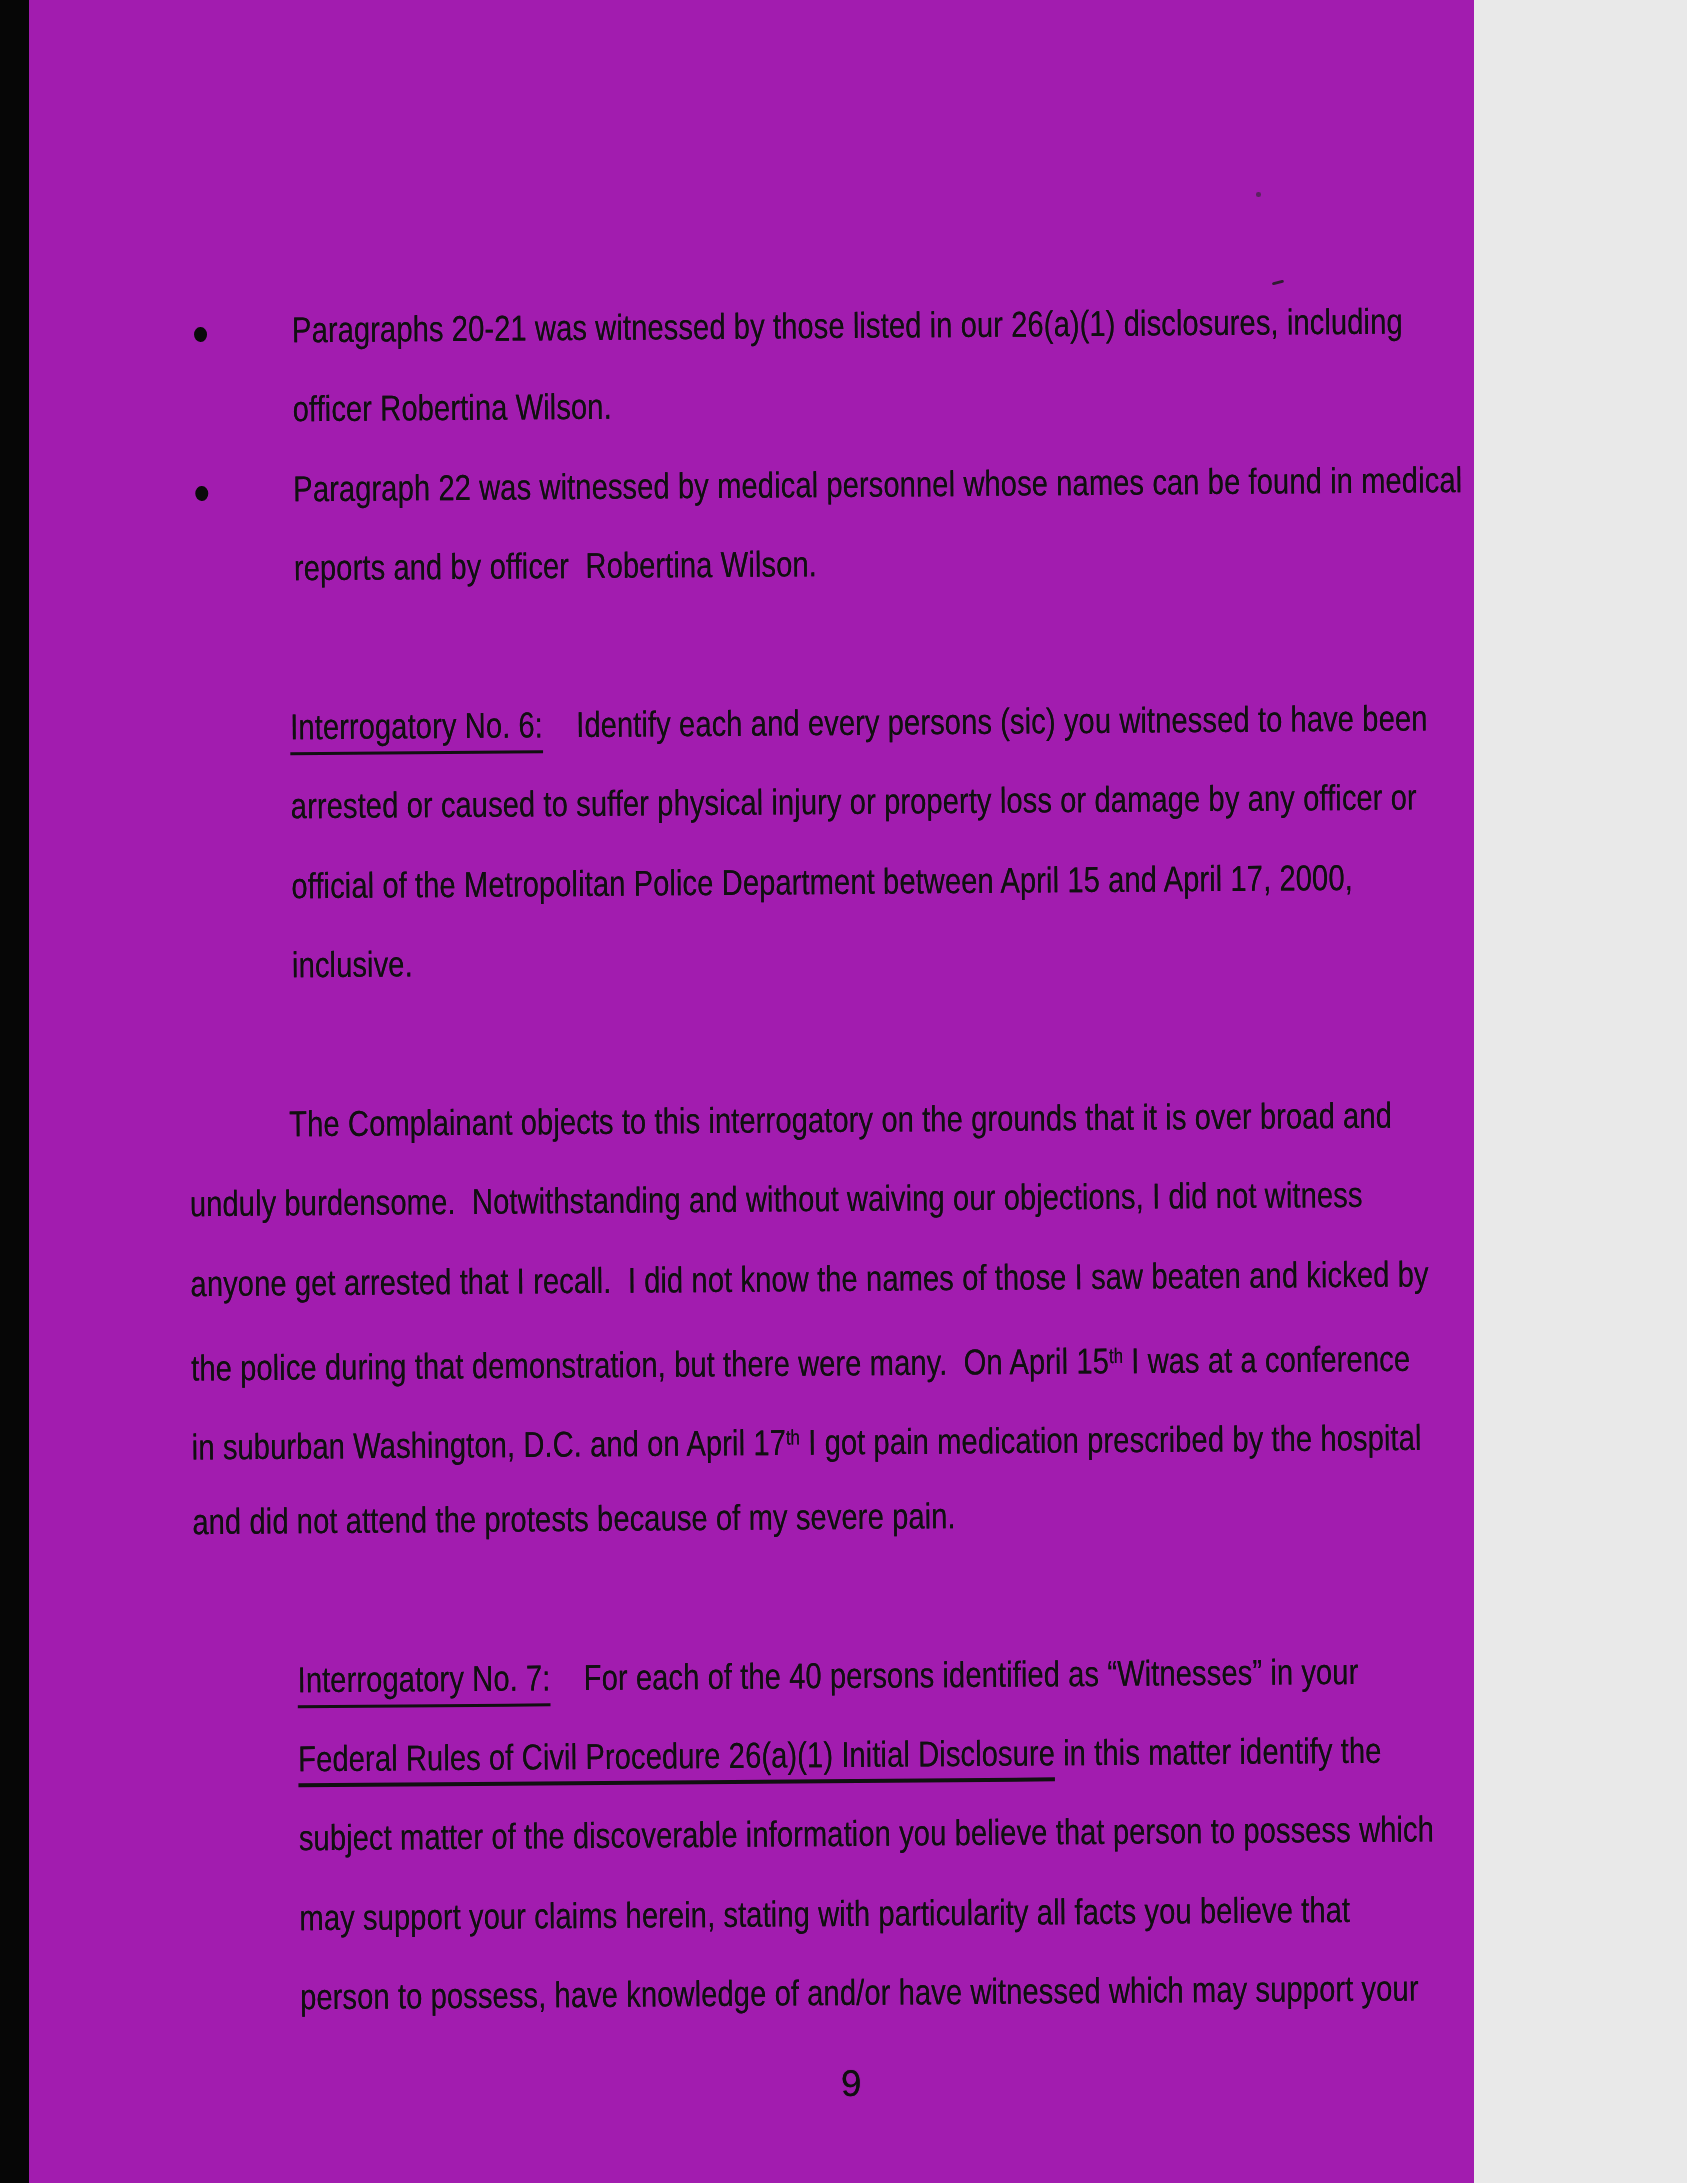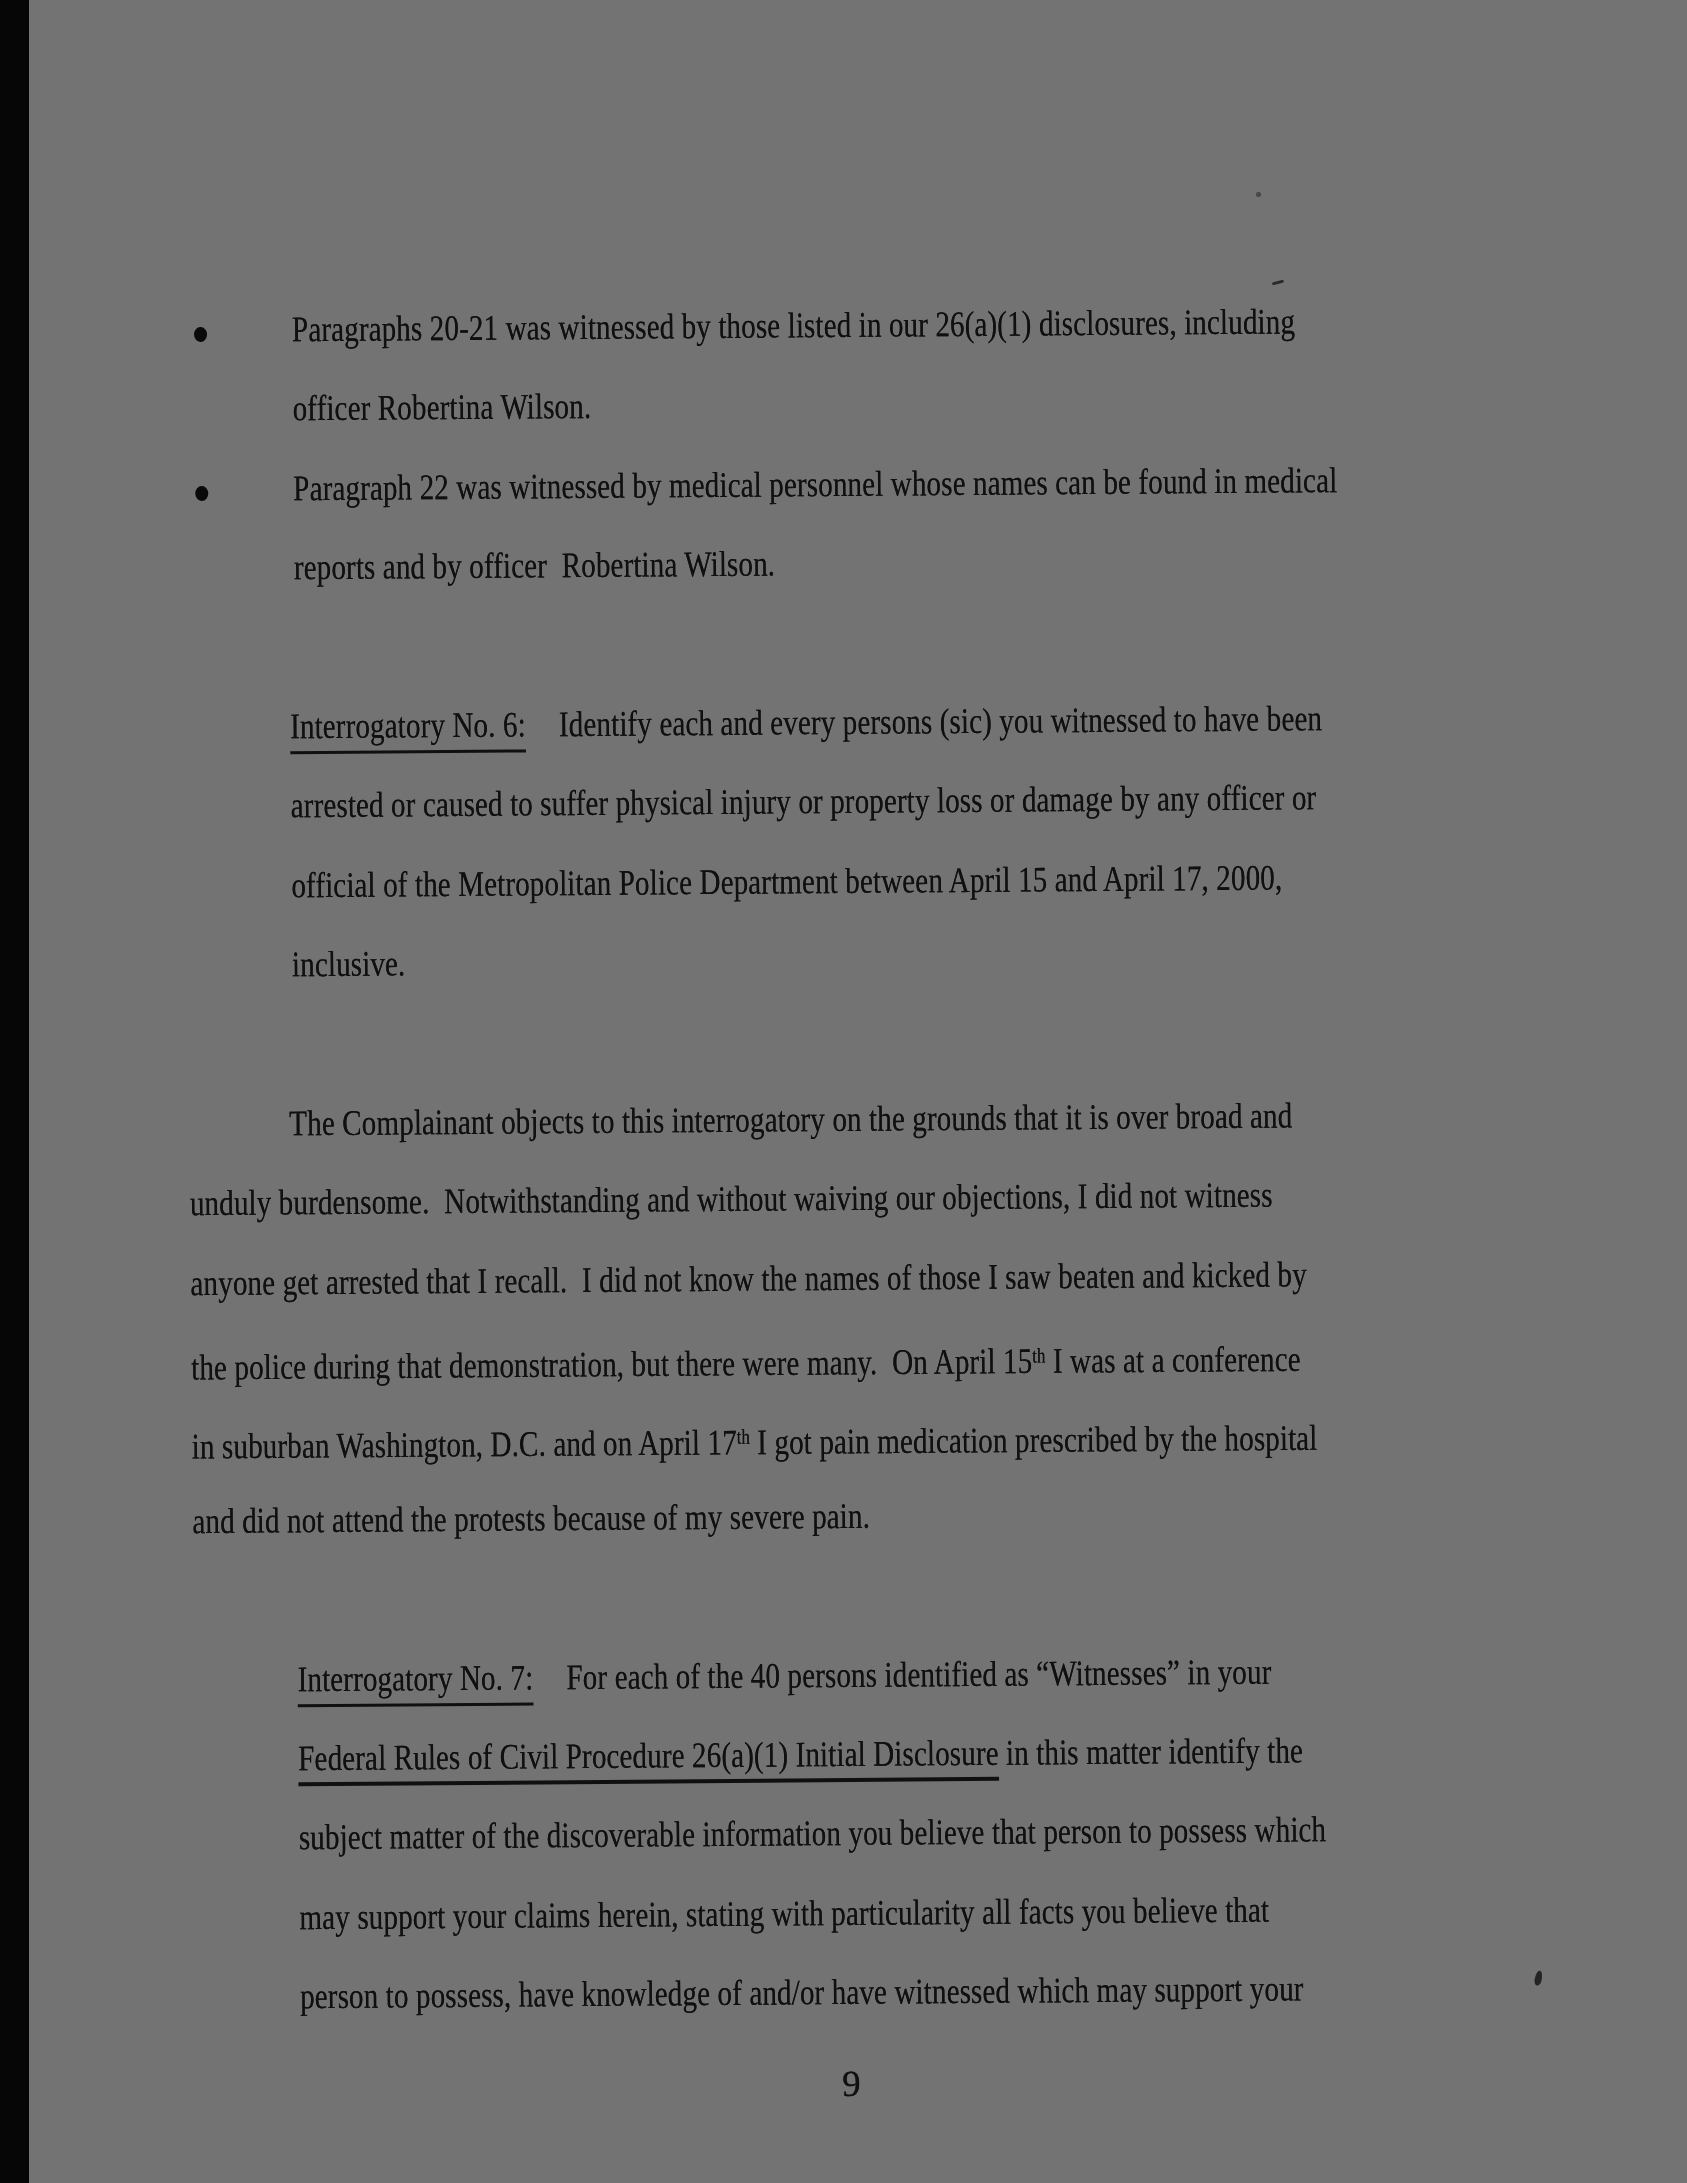--- a/index.html
+++ b/index.html
@@ -1,18 +1,18 @@
 <!DOCTYPE html>
 <html style="font-size:10.6px"><head>
 <meta charset="utf-8">
 <style>
   html,body{margin:0;padding:0;background:#e9e9e9;}
   .page{
-    position:relative;width:1687px;height:2183px;background:#737373;overflow:hidden;
-    font-family:Liberation Serif, serif;color:#101010;
+    position:relative;width:1474px;height:2183px;background:#a21caf;overflow:hidden;
+    font-family:Liberation Sans, sans-serif;color:#101010;
   }
   .edge-bar{position:absolute;left:0;top:0;width:29px;height:2183px;background:#060606;}
   .content{position:absolute;left:0;top:0;width:1687px;height:2183px;transform:rotate(-0.45deg);transform-origin:50% 50%;}
   .line{
     position:absolute;font-size:36px;line-height:41px;white-space:pre;
     transform:scaleX(0.81);transform-origin:0 50%;
     text-shadow:0 0 0.7px rgba(12,12,12,0.8);
     letter-spacing:0.1px;
   }
   .ind-bullet{left:298px;}

